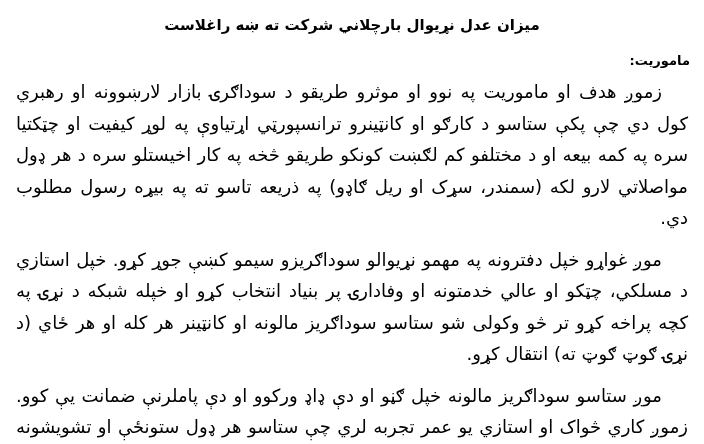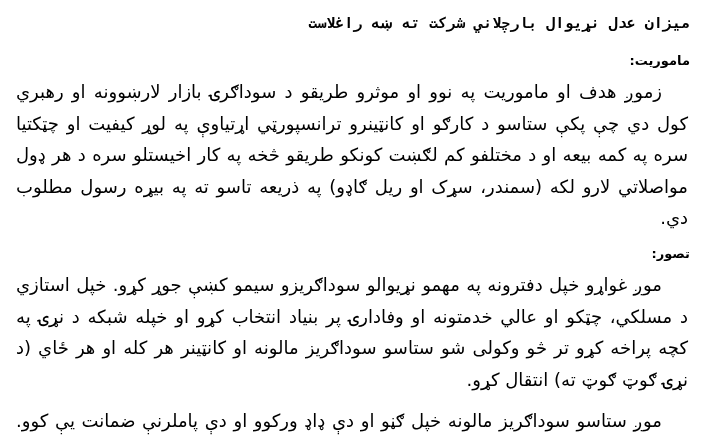--- a/index.html
+++ b/index.html
@@ -15,26 +15,26 @@
     overflow: hidden;
   }
   .page {
     width: 704px;
     height: 444px;
     box-sizing: border-box;
     padding: 10px 14px 0 14px;
     direction: rtl;
   }
   .doc-title {
+    text-align: center;
     font-size: 15px;
     font-weight: bold;
     line-height: 1.5;
     margin: 4px 0 14px 0;
     letter-spacing: 0;
-    font-family: Liberation Mono, monospace;
   }
   .section {
     margin-bottom: 10px;
   }
   .section-heading {
     font-size: 13px;
     font-weight: bold;
     text-align: right;
     margin: 0 0 6px 0;
     line-height: 1.5;
@@ -55,21 +55,20 @@
 <div class="page">
 
   <h1 class="doc-title">ميزان عدل نړيوال بارچلاني شرکت ته ښه راغلاست</h1>
 
   <div class="section">
     <h2 class="section-heading">ماموريت:</h2>
     <p class="section-body">زموږ هدف او ماموريت په نوو او موثرو طريقو د سوداګرۍ بازار لارښوونه او رهبري کول دي چې پکې ستاسو د کارګو او کانټينرو ترانسپورټي اړتياوې په لوړ کيفيت او چټکتيا سره په کمه بيعه او د مختلفو کم لګښت کونکو طريقو څخه په کار اخيستلو سره د هر ډول مواصلاتي لارو لکه (سمندر، سړک او ريل ګاډو) په ذريعه تاسو ته په بيړه رسول مطلوب دي.</p>
   </div>
 
   <div class="section">
-    <h2 class="section-heading">تصور:</h2>
     <p class="section-body">موږ غواړو خپل دفترونه په مهمو نړيوالو سوداګريزو سيمو کښې جوړ کړو. خپل استازي د مسلکي، چټکو او عالي خدمتونه او وفادارۍ پر بنياد انتخاب کړو او خپله شبکه د نړۍ په کچه پراخه کړو تر څو وکولی شو ستاسو سوداګريز مالونه او کانټينر هر کله او هر ځاي (د نړۍ ګوټ ګوټ ته) انتقال کړو.</p>
   </div>
 
   <div class="section">
     <p class="section-body">موږ ستاسو سوداګريز مالونه خپل ګڼو او دې ډاډ ورکوو او دې پاملرنې ضمانت يې کوو. زموږ کاري څواک او استازي يو عمر تجربه لري چې ستاسو هر ډول ستونځې او تشويشونه په ډير ښه او آرامه توګه حل کوي. زموږ ټول خدمتونه ډير عالي، چټک او مسلکي دي چه تر بل هر چا څخه ارزانه بيعو باندې بازار رسيږي.</p>
   </div>
 
 </div>
 
 </body></html>

